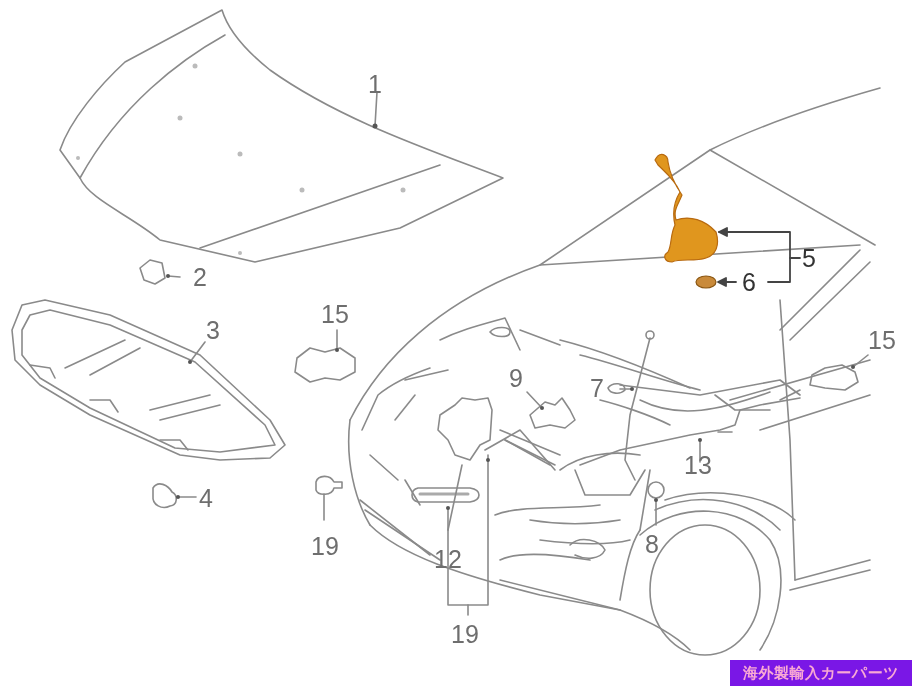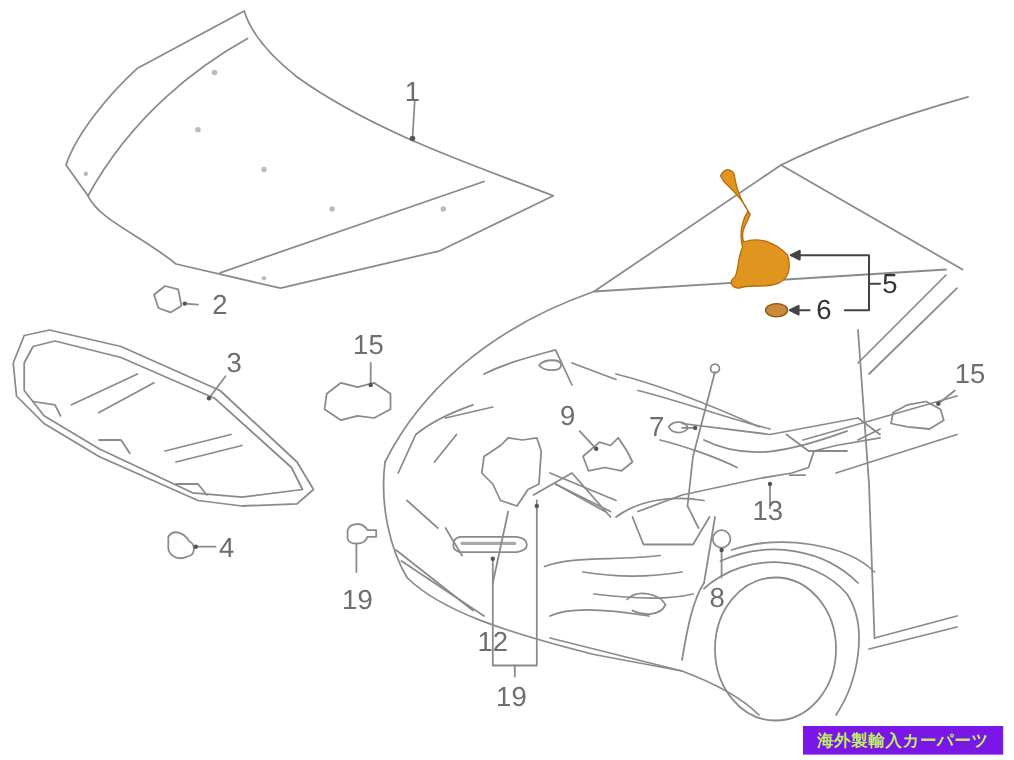--- a/index.html
+++ b/index.html
@@ -3,21 +3,21 @@
   <meta charset="utf-8">
   <style>
     html, body { margin: 0; padding: 0; background: #ffffff; }
     body { width: 922px; height: 691px; position: relative; overflow: hidden;
            font-family: "Liberation Sans", "DejaVu Sans", sans-serif; }
     #diagram { position: absolute; left: 0; top: 0; width: 922px; height: 691px; }
     .callout { position: absolute; font-family: "Liberation Sans", sans-serif;
                color: #6e6e6e; font-size: 25px; line-height: 25px; font-weight: 400; }
     .callout.hl { color: #333333; font-weight: 400; }
     #badge { position: absolute; left: 730px; top: 660px; width: 182px; height: 26px;
-             background: #7a17e6; color: #bef264; font-family: "DejaVu Sans", sans-serif;
+             background: #7a17e6; color: #f9a8d4; font-family: "DejaVu Sans", sans-serif;
              font-weight: 700; font-size: 15px; line-height: 26px; text-align: center;
              letter-spacing: 0.5px; }
   </style>
 </head>
 <body>
 
 <svg id="diagram" viewBox="0 0 922 691" xmlns="http://www.w3.org/2000/svg">
   <g fill="none" stroke="#8a8a8a" stroke-width="1.6" stroke-linecap="round" stroke-linejoin="round">
 
     <g>
@@ -192,18 +192,18 @@
 <div class="callout" style="left:193px;top:265px;">2</div>
 <div class="callout" style="left:206px;top:318px;">3</div>
 <div class="callout" style="left:199px;top:486px;">4</div>
 <div class="callout hl" style="left:802px;top:246px;">5</div>
 <div class="callout hl" style="left:742px;top:270px;">6</div>
 <div class="callout" style="left:590px;top:376px;">7</div>
 <div class="callout" style="left:645px;top:532px;">8</div>
 <div class="callout" style="left:509px;top:366px;">9</div>
 <div class="callout" style="left:451px;top:622px;">19</div>
 <div class="callout" style="left:311px;top:534px;">19</div>
-<div class="callout" style="left:434px;top:572px;">12</div>
+<div class="callout" style="left:434px;top:547px;">12</div>
 <div class="callout" style="left:684px;top:453px;">13</div>
 <div class="callout" style="left:321px;top:302px;">15</div>
 <div class="callout" style="left:868px;top:328px;">15</div>
 
 <div id="badge">海外製輸入カーパーツ</div>
 
 </body></html>

